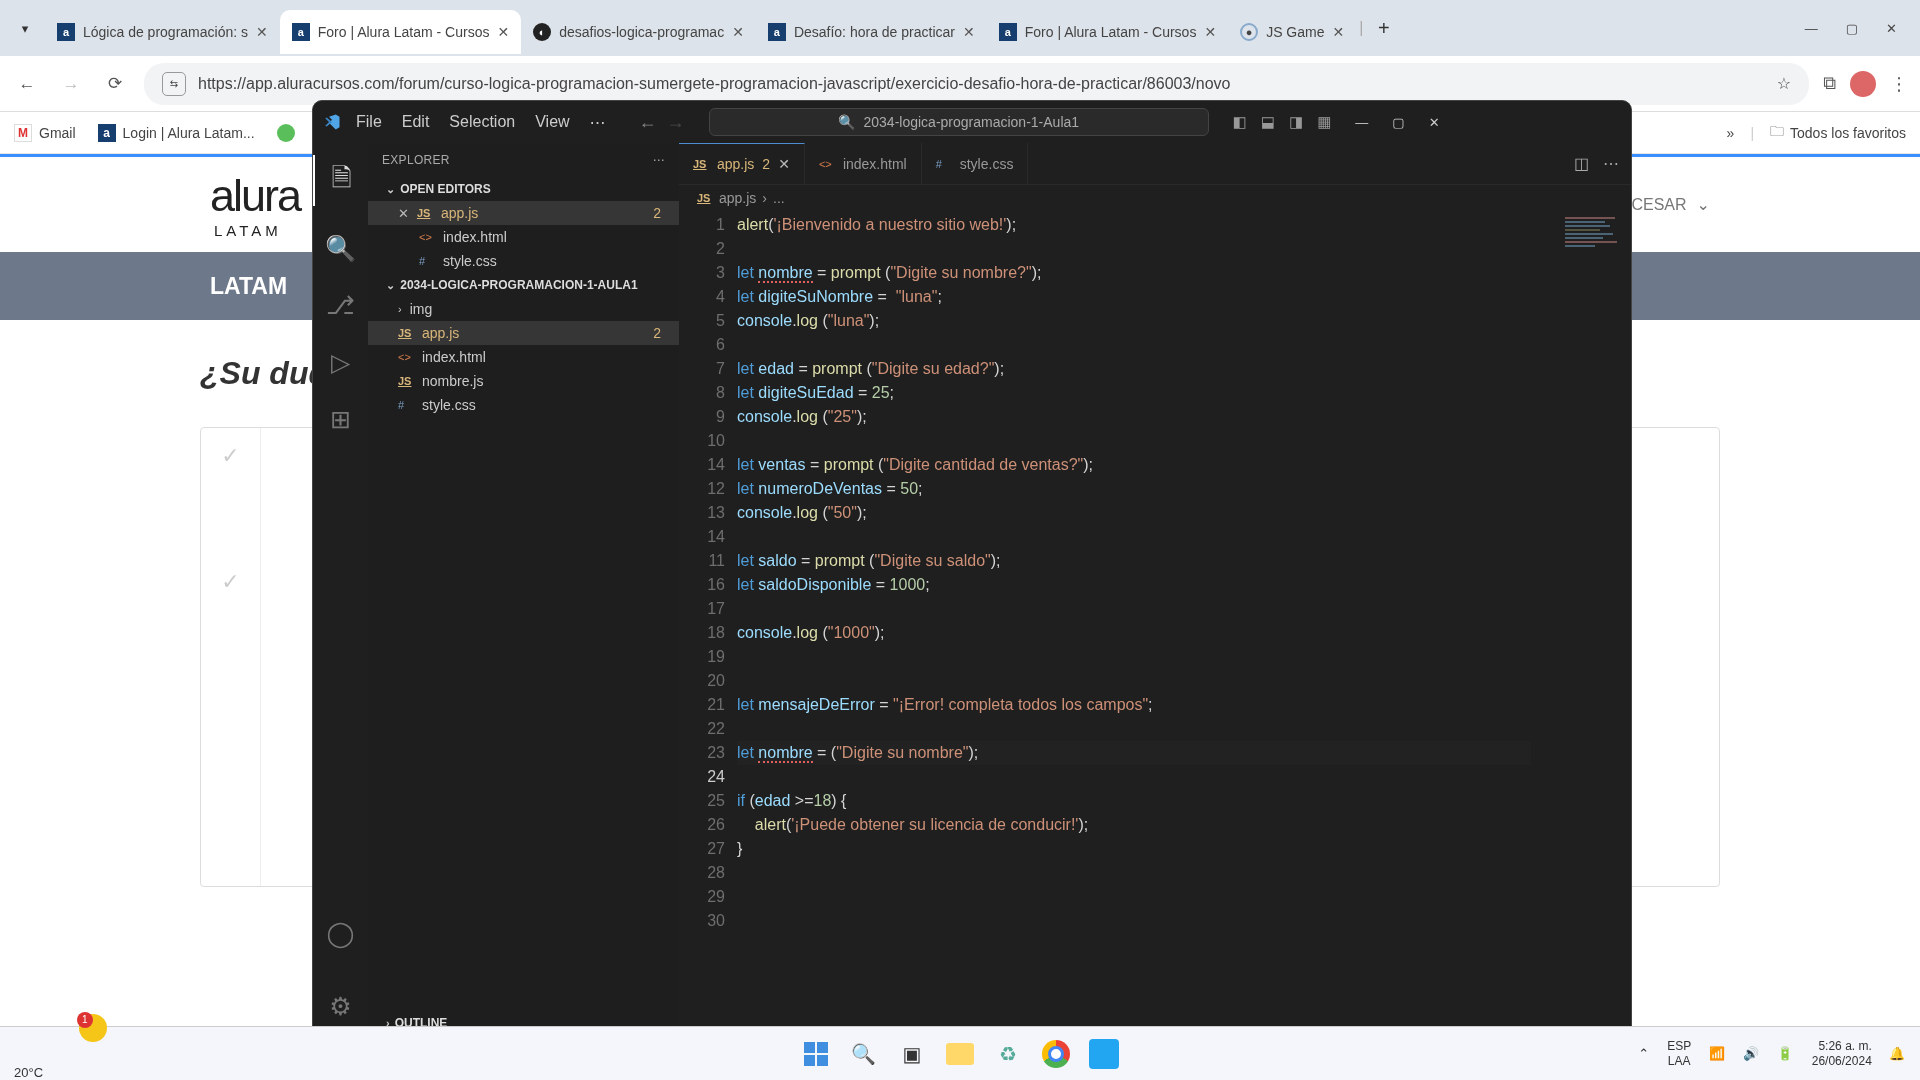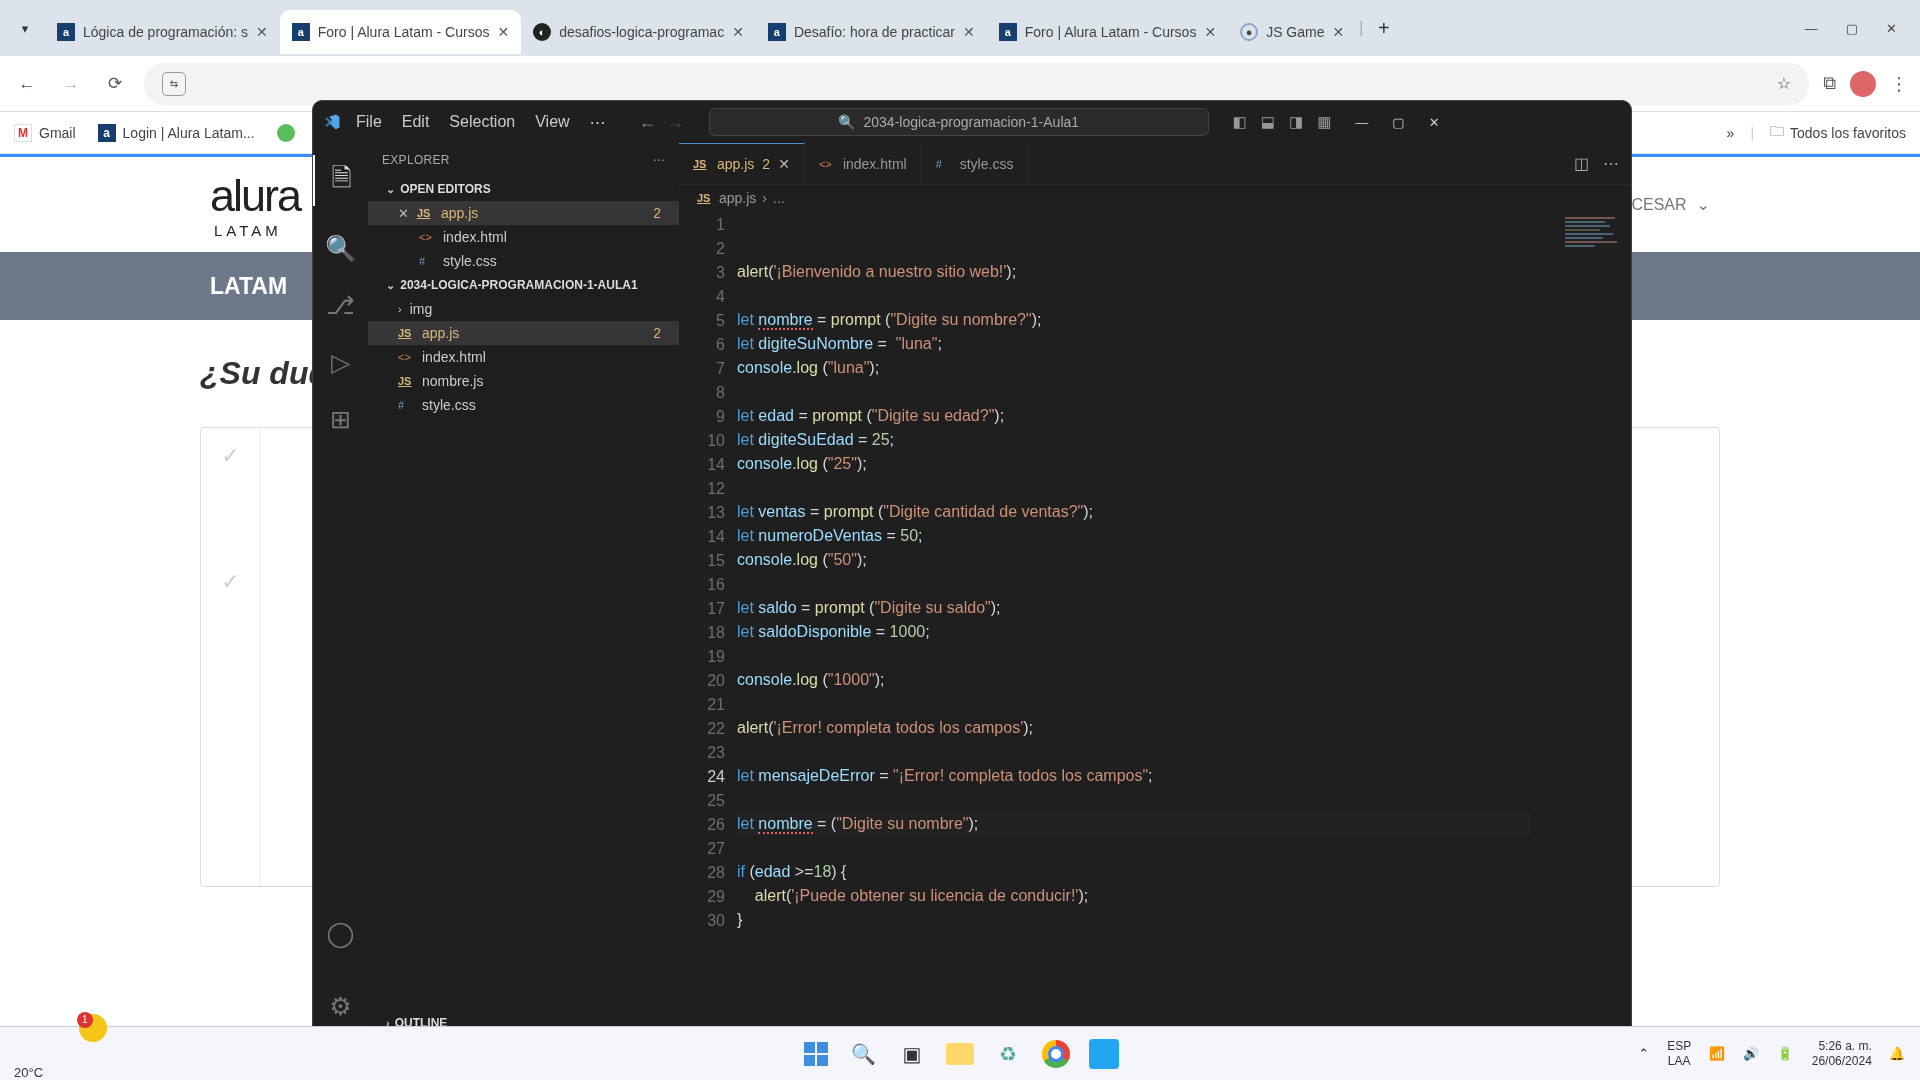--- a/index.html
+++ b/index.html
@@ -74,21 +74,21 @@
 .tabrow { height:42px; display:flex; align-items:stretch; background:#1f1f1f; border-bottom:1px solid #2a2a2a; }
 .etab { padding:0 14px; display:flex; align-items:center; gap:8px; border-right:1px solid #2a2a2a; color:#999; font-size:14px; }
 .etab.active { background:#1f1f1f; border-top:1px solid #4d8ccf; color:#ddd; }
 .etab.active .etab-name { color:#d9b679; }
 .etab .badge { color:#d9b679; }
 .tabrow-right { margin-left:auto; display:flex; align-items:center; gap:14px; padding:0 12px; color:#aaa; font-size:16px; }
 
 .breadcrumb { padding:5px 18px; font-size:14px; color:#999; display:flex; gap:6px; align-items:center; }
 .code-area { flex:1; display:flex; overflow:hidden; position:relative; font-family:"Consolas","Courier New",monospace; font-size:16px; }
 .gutter { width:58px; text-align:right; padding:2px 12px 2px 0; color:#6e6e6e; line-height:24px; }
-.codelines { flex:1; padding:2px 0; line-height:24px;margin-top:47px; }
+.codelines { flex:1; padding:2px 0; line-height:24px; }
 .codeline { white-space:pre; color:#d4d4d4; }
 .active-line { background:#2a2a2a55; }
 .minimap { width:100px; background:#1f1f1f; position:relative; }
 .mm-block { position:absolute; top:6px; right:6px; width:60px; }
 .mm-line { height:2px; margin-bottom:2px; opacity:.5; }
 
 
 .fn { color:#dcdcaa; }
 .str { color:#ce9178; }
 .kw { color:#4f9dd8; }
@@ -162,20 +162,21 @@
     <span class="winbtn">✕</span>
   </div>
 </div>
 
 <div class="addr-bar">
   <div class="nav-btn">←</div>
   <div class="nav-btn" style="opacity:.4">→</div>
   <div class="nav-btn">⟳</div>
   <div class="url-box">
     <div class="url-sec-badge">⇆</div>
+    <span>https://app.aluracursos.com/forum/curso-logica-programacion-sumergete-programacion-javascript/exercicio-desafio-hora-de-practicar/86003/novo</span>
     <span style="margin-left:auto">☆</span>
   </div>
   <div class="addr-icon">⧉</div>
   <div class="addr-icon" style="width:26px;height:26px;border-radius:50%;background:#d66;"></div>
   <div class="addr-icon">⋮</div>
 </div>
 
 <div class="bookmark-bar">
   <div class="bk-item">
     <span style="width:18px;height:18px;background:#fff;border:1px solid #ddd;display:flex;align-items:center;justify-content:center;color:#d33;font-weight:bold;font-size:12px">M</span>
@@ -367,21 +368,21 @@
             <div>5</div>
             <div>6</div>
             <div>7</div>
             <div>8</div>
             <div>9</div>
             <div>10</div>
             <div>14</div>
             <div>12</div>
             <div>13</div>
             <div>14</div>
-            <div>15</div>
+            <div>11</div>
             <div>16</div>
             <div>17</div>
             <div>18</div>
             <div>19</div>
             <div>20</div>
             <div>21</div>
             <div>22</div>
             <div>23</div>
             <div style="color: rgb(204, 204, 204);">24</div>
             <div>25</div>
@@ -404,21 +405,20 @@
             <div class="codeline">&nbsp;</div>
             <div class="codeline"><span class="kw">let</span> <span class="var">ventas</span> <span class="op">=</span> <span class="fn">prompt</span> <span class="punc">(</span><span class="str">"Digite cantidad de ventas?"</span><span class="punc">);</span></div>
             <div class="codeline"><span class="kw">let</span> <span class="var">numeroDeVentas</span> <span class="op">=</span> <span class="num">50</span><span class="punc">;</span></div>
             <div class="codeline"><span class="prop">console</span><span class="punc">.</span><span class="fn">log</span> <span class="punc">(</span><span class="str">"50"</span><span class="punc">);</span></div>
             <div class="codeline">&nbsp;</div>
             <div class="codeline"><span class="kw">let</span> <span class="var">saldo</span> <span class="op">=</span> <span class="fn">prompt</span> <span class="punc">(</span><span class="str">"Digite su saldo"</span><span class="punc">);</span></div>
             <div class="codeline"><span class="kw">let</span> <span class="var">saldoDisponible</span> <span class="op">=</span> <span class="num">1000</span><span class="punc">;</span></div>
             <div class="codeline">&nbsp;</div>
             <div class="codeline"><span class="prop">console</span><span class="punc">.</span><span class="fn">log</span> <span class="punc">(</span><span class="str">"1000"</span><span class="punc">);</span></div>
             <div class="codeline">&nbsp;</div>
-            <div class="codeline"><span class="fn">alert</span><span class="punc">(</span><span class="str">'¡Error! completa todos los campos'</span><span class="punc">);</span></div>
             <div class="codeline">&nbsp;</div>
             <div class="codeline"><span class="kw">let</span> <span class="var">mensajeDeError</span> <span class="op">=</span> <span class="str">"¡Error! completa todos los campos"</span><span class="punc">;</span></div>
             <div class="codeline">&nbsp;</div>
             <div class="codeline active-line"><span class="kw">let</span> <span class="var err-underline">nombre</span> <span class="op">=</span> <span class="punc">(</span><span class="str">"Digite su nombre"</span><span class="punc">);</span></div>
             <div class="codeline">&nbsp;</div>
             <div class="codeline"><span class="kw">if</span> <span class="punc">(</span><span class="var">edad</span> <span class="op">&gt;=</span><span class="num">18</span><span class="punc">)</span> <span class="punc">{</span></div>
             <div class="codeline">    <span class="fn">alert</span><span class="punc">(</span><span class="str">'¡Puede obtener su licencia de conducir!'</span><span class="punc">);</span></div>
             <div class="codeline"><span class="punc">}</span></div>
             <div class="codeline">&nbsp;</div>
             <div class="codeline">&nbsp;</div>

